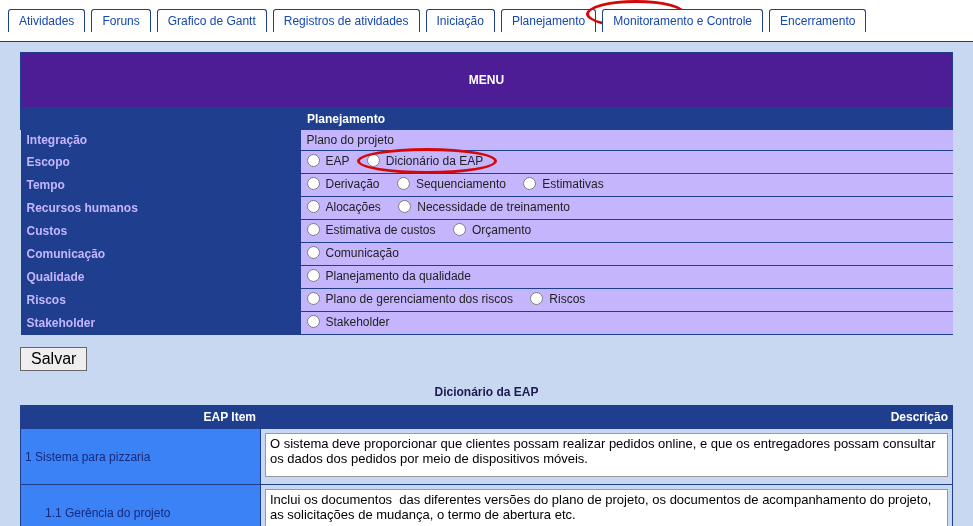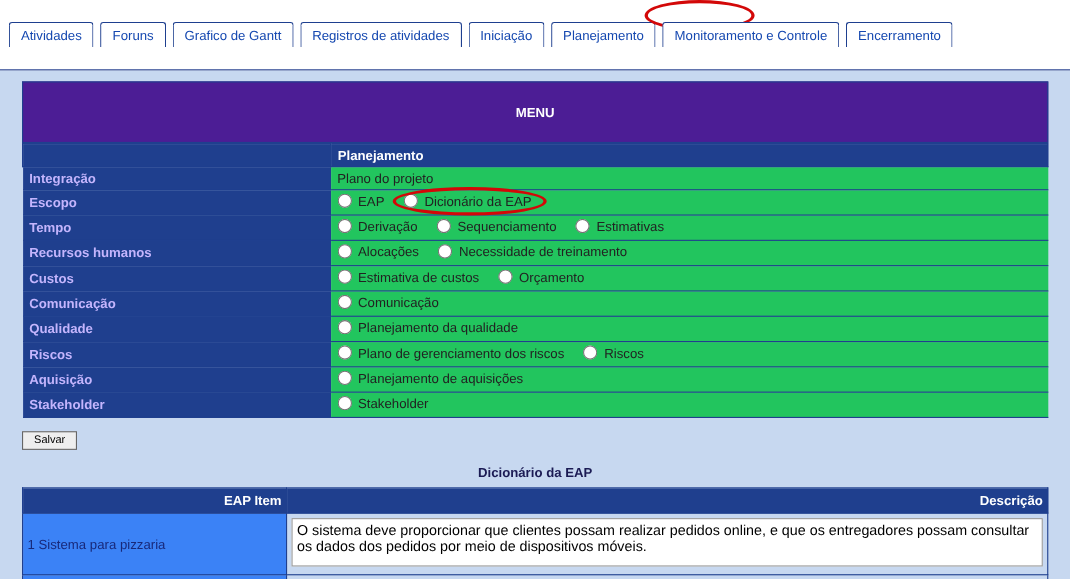--- a/index.html
+++ b/index.html
@@ -6,21 +6,21 @@
   body {
     margin: 0;
     font-family: Verdana, Arial, sans-serif;
     font-size: 12px;
     background: #ffffff;
     width: 973px;
   }
   .tabs-row {
     display: flex;
     gap: 6px;
-    padding: 20px 8px;
+    padding: 9px 8px;
     border-bottom: 1px solid #1e3a8a;
     background: #fff;
     align-items: center;
   }
   .tab {
     border: 1px solid #1e3f8f;
     border-bottom: none;
     padding: 4px 10px;
     color: #1548b0;
     background: #fff;
@@ -62,41 +62,41 @@
     padding: 3px 6px;
     vertical-align: middle;
   }
   .left-cell {
     background: #1f3f8e;
     color: #c4b5fd;
     font-weight: bold;
     width: 280px;
   }
   .right-cell {
-    background: #22c55e;
+    background: #c4b5fd;
     color: #222;
   }
   .radio-item {
     display: inline-flex;
     align-items: flex-start;
     gap: 6px;
     margin-right: 14px;
   }
   .radio-item input[type=radio] {
     margin: 0;
   }
   .save-btn {
     margin-top: 12px;
     margin-bottom: 8px;
     padding: 2px 10px;
     border: 1px solid #666;
     background: #eee;
     cursor: pointer;
     font-family: inherit;
-    font-size: 10px;
+    font-size: 16px;
   }
   .dict-title {
     text-align: center;
     font-weight: bold;
     color: #1b1b54;
     margin: 6px 0;
   }
   table.dict-table {
     width: 100%;
     border-collapse: collapse;
@@ -244,29 +244,20 @@
               <input type="radio" name="riscos" style="">
               <span>Plano de gerenciamento dos riscos</span>
             </span>
         <span class="radio-item">
               <input type="radio" name="riscos" style="">
               <span>Riscos</span>
             </span>
       </td>
     </tr>
     <tr>
-      <td class="left-cell">Aquisição</td>
-      <td class="right-cell">
-        <span class="radio-item">
-              <input type="radio" name="aquisicao" style="">
-              <span>Planejamento de aquisições</span>
-            </span>
-      </td>
-    </tr>
-    <tr>
       <td class="left-cell">Stakeholder</td>
       <td class="right-cell">
         <span class="radio-item">
               <input type="radio" name="stake" style="">
               <span>Stakeholder</span>
             </span>
       </td>
     </tr>
   </tbody>
     </table>

